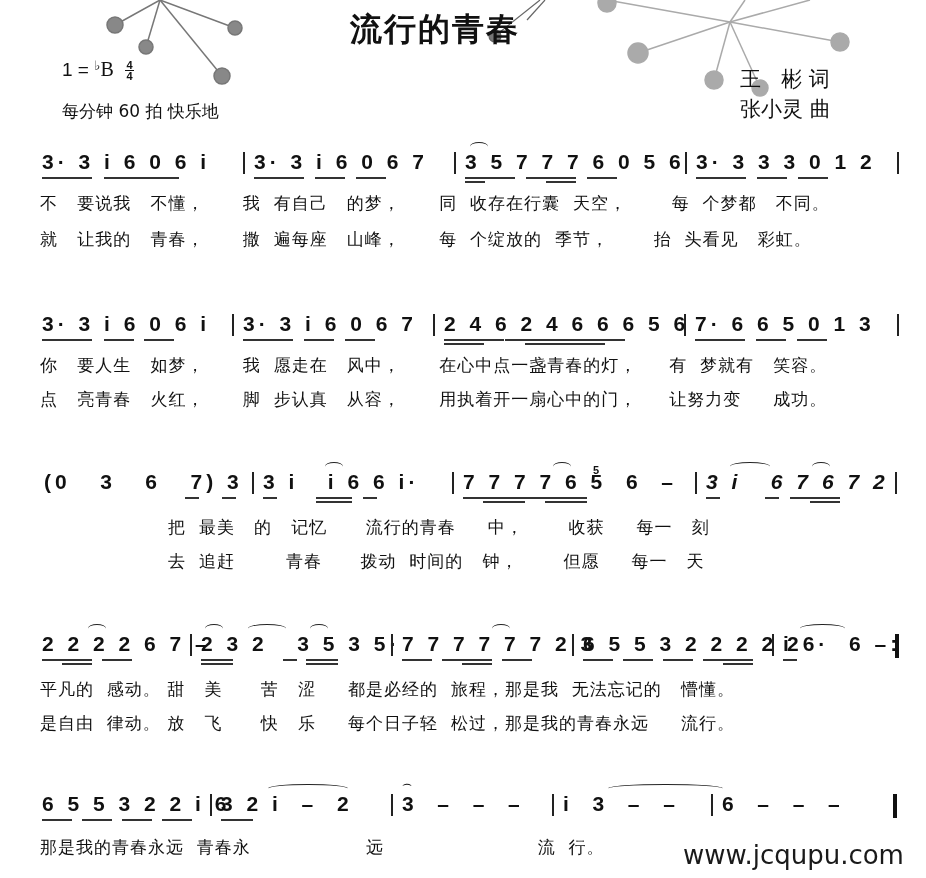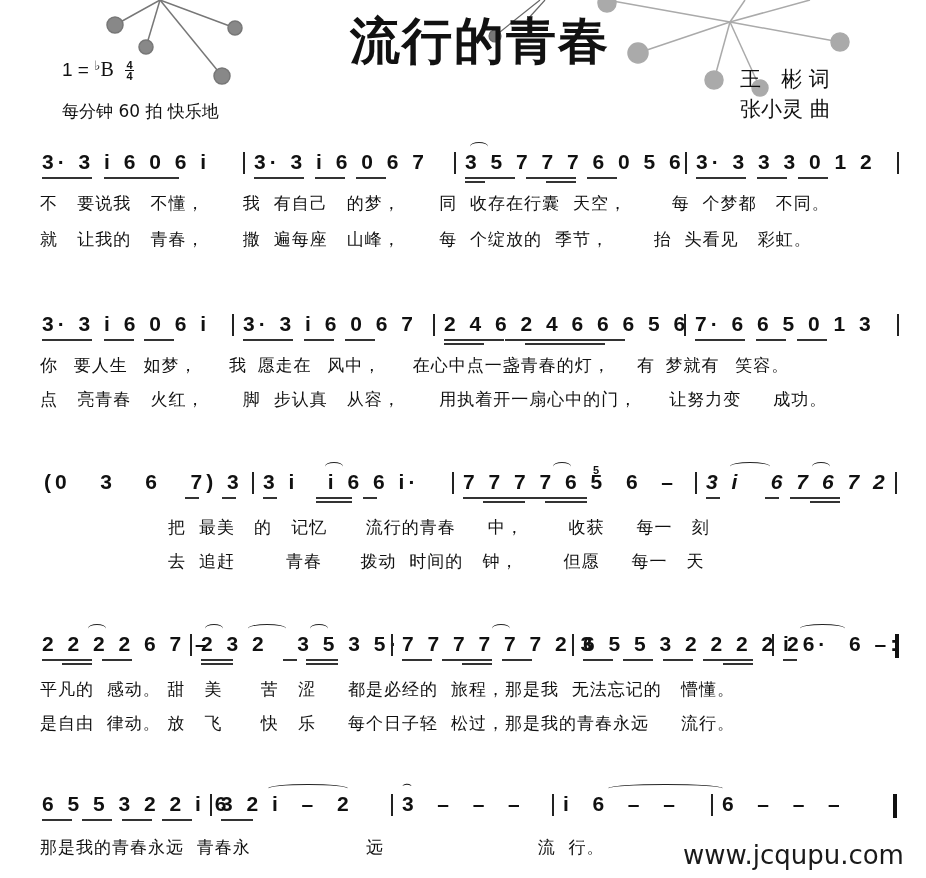--- a/index.html
+++ b/index.html
@@ -2,21 +2,21 @@
 <html><head>
 <meta charset="utf-8">
 <style>
   html, body { margin: 0; padding: 0; background: #ffffff; }
   body {
     width: 926px; height: 878px; position: relative; overflow: hidden;
     font-family: "DejaVu Sans", sans-serif; color: #111;
   }
   .deco { position: absolute; left: 0; top: 0; width: 926px; height: 140px; pointer-events: none; }
   .title {
-    position: absolute; left: 350px; top: 8px; font-size: 50px; font-weight: bold;
+    position: absolute; left: 350px; top: 8px; font-size: 32px; font-weight: bold;
     letter-spacing: 2px; color: #111; font-family: "DejaVu Sans", sans-serif;
   }
   .key { position: absolute; left: 62px; top: 58px; font-size: 19px; font-family: "Liberation Sans", sans-serif; }
   .key .flat { font-size: 13px; vertical-align: 6px; }
   .key .serifB { font-family: "Liberation Serif", serif; font-size: 20px; }
   .key .frac { display: inline-block; vertical-align: middle; text-align: center; font-size: 11px; font-weight: bold; line-height: 10px; margin-left: 6px; }
   .key .frac span { display: block; }
   .key .frac .bar { border-top: 1px solid #111; width: 9px; margin: 0 auto; }
   .tempo { position: absolute; left: 62px; top: 100px; font-size: 17px; }
   .credits { position: absolute; left: 740px; top: 64px; font-size: 21px; line-height: 30px; font-family: "DejaVu Sans", sans-serif; }
@@ -139,21 +139,21 @@
     <span class="ul" style="left:444px; top:27px; width:60px;"></span>
     <span class="ul" style="left:444px; top:31px; width:40px;"></span>
     <span class="ul" style="left:505px; top:27px; width:60px;"></span>
     <span class="ul" style="left:525px; top:31px; width:40px;"></span>
     <span class="ul" style="left:565px; top:27px; width:60px;"></span>
     <span class="ul" style="left:565px; top:31px; width:40px;"></span>
     <span class="ul" style="left:695px; top:27px; width:50px;"></span>
     <span class="ul" style="left:756px; top:27px; width:30px;"></span>
     <span class="ul" style="left:797px; top:27px; width:30px;"></span>
   </div>
-  <div class="lyric" style="top:42px; left:40px;font-family:Liberation Serif, serif;">你   要人生   如梦，      我  愿走在   风中，      在心中点一盏青春的灯，     有  梦就有   笑容。</div>
+  <div class="lyric" style="top:42px; left:40px;">你   要人生   如梦，      我  愿走在   风中，      在心中点一盏青春的灯，     有  梦就有   笑容。</div>
   <div class="lyric" style="top:76px; left:40px;">点   亮青春   火红，      脚  步认真   从容，      用执着开一扇心中的门，     让努力变     成功。</div>
 </div>
 
 <div class="system" style="top:470px;">
   <div class="notes-line">
     <span class="measure" style="left:44px; font-weight:bold;">(0   3   6   7) 3</span>
     <span class="bar-line" style="left:252px;"></span>
     <span class="measure" style="left:263px;">3 i   i 6 6 i·</span>
     <span class="bar-line" style="left:452px;"></span>
     <span class="measure" style="left:463px;">7 7 7 7 6 5  6  –</span>
@@ -227,21 +227,21 @@
 
 <div class="system" style="top:792px;">
   <div class="notes-line">
     <span class="measure" style="left:42px;">6 5 5 3 2 2 i 6</span>
     <span class="bar-line" style="left:210px;"></span>
     <span class="measure" style="left:221px;">3 2 i  –  2</span>
     <span class="bar-line" style="left:391px;"></span>
     <span class="measure" style="left:402px;">3  –  –  –</span>
     <span style="position:absolute; left:402px; top:-10px; font-size:10px;">⌒</span>
     <span class="bar-line" style="left:552px;"></span>
-    <span class="measure" style="left:563px;">i  6  –  –</span>
+    <span class="measure" style="left:563px;">i  3  –  –</span>
     <span class="bar-line" style="left:711px;"></span>
     <span class="measure" style="left:722px;">6  –  –  –</span>
     <span class="bar-end" style="left:893px;"></span>
     <span class="slur" style="left:268px; top:-8px; width:80px;"></span>
     <span class="slur" style="left:608px; top:-8px; width:115px;"></span>
     <span class="ul" style="left:42px; top:27px; width:30px;"></span>
     <span class="ul" style="left:82px; top:27px; width:30px;"></span>
     <span class="ul" style="left:122px; top:27px; width:30px;"></span>
     <span class="ul" style="left:162px; top:27px; width:30px;"></span>
     <span class="ul" style="left:221px; top:27px; width:32px;"></span>

